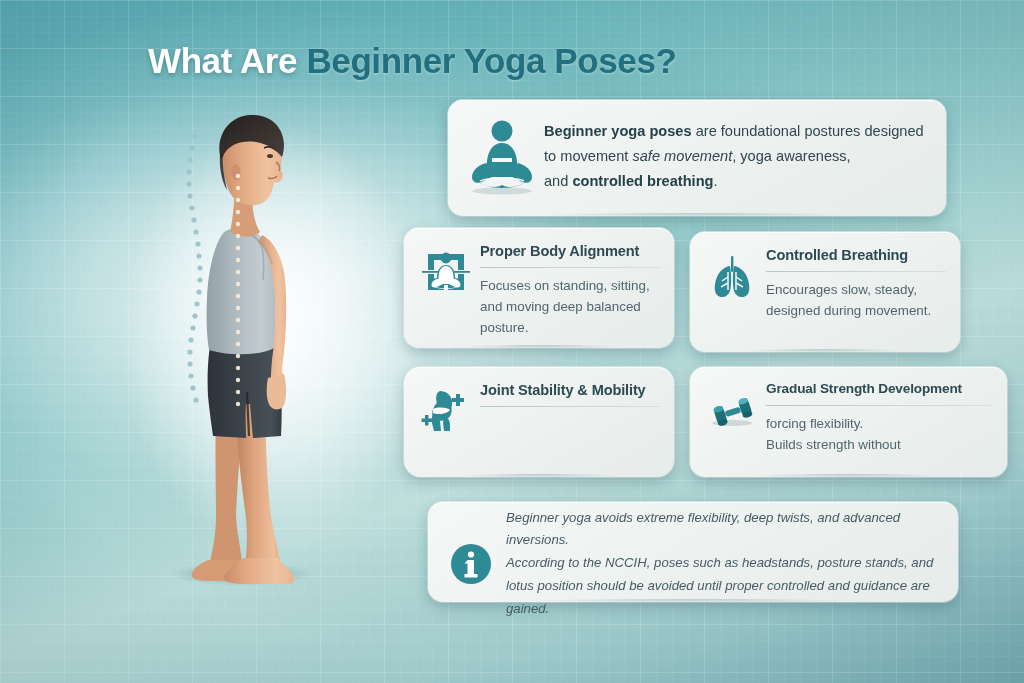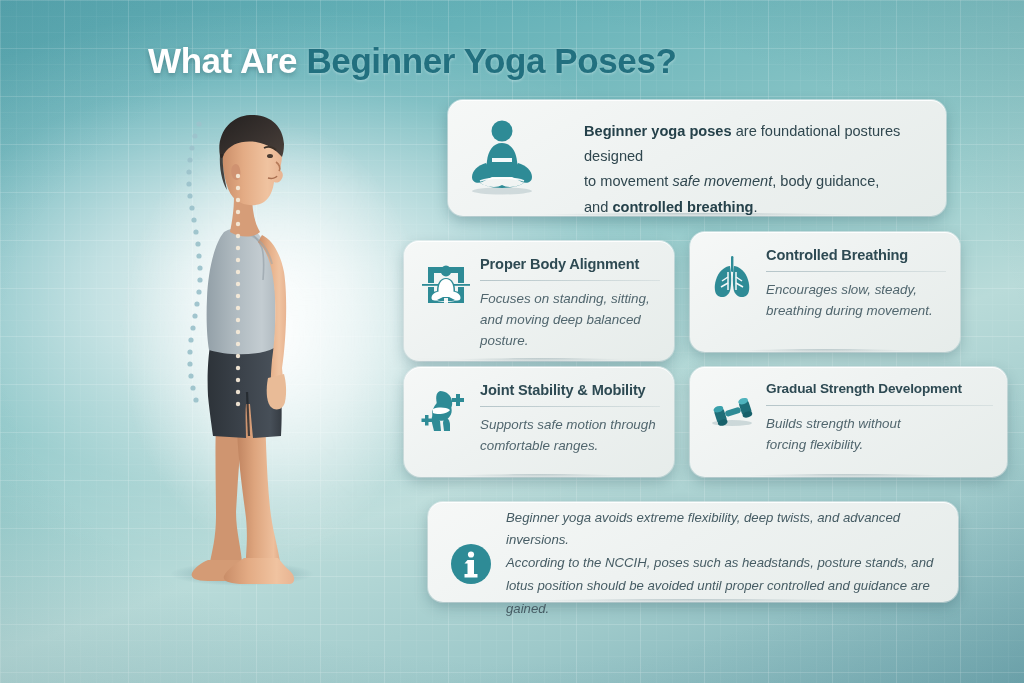--- a/index.html
+++ b/index.html
@@ -91,21 +91,21 @@
   .card::after {
     content: "";
     position: absolute;
     left: 10px; right: 10px; bottom: -9px; height: 12px;
     border-radius: 50%;
     background: radial-gradient(ellipse 50% 50% at 50% 0%, rgba(25,70,85,0.22), rgba(25,70,85,0) 72%);
     pointer-events: none;
   }
 
   #card-intro   { left: 448px; top: 100px;  width: 498px; height: 116px; }
-  #card-align   { left: 404px; top: 241px;  width: 270px; height: 120px; }
+  #card-align   { left: 404px; top: 228px;  width: 270px; height: 120px; }
   #card-breath  { left: 690px; top: 232px;  width: 270px; height: 120px; }
   #card-joint   { left: 404px; top: 367px;  width: 270px; height: 110px; border-radius: 17px; }
   #card-strength{ left: 690px; top: 367px;  width: 317px; height: 110px; }
   #card-note    { left: 428px; top: 502px;  width: 530px; height: 100px; }
 
   .card-inner {
     position: absolute;
     inset: 0;
     display: flex;
     align-items: flex-start;
@@ -120,21 +120,20 @@
 
   
   #card-intro .card-inner { padding: 12px 16px 12px 16px; }
   #card-intro .icon-box { width: 76px; height: 92px; }
   .intro-text {
     color: #30474f;
     font-size: 14.6px;
     line-height: 1.73;
     padding-top: 7px;
     padding-left: 4px;
-    margin-left: 40px;
   }
   .intro-text b { color: #25414a; font-weight: bold; }
   .intro-text i { font-style: italic; text-align: right; }
 
   
   .feat .card-inner { padding: 14px 14px 10px 14px; }
   .feat .icon-box { width: 56px; height: 56px; margin-top: 2px; }
   .feat .body { flex: 1 1 auto; padding-left: 6px; }
   .feat .feat-title {
     color: #2e4a53;
@@ -146,21 +145,20 @@
   }
   #card-strength .feat-title { font-size: 13.6px; }
   .feat .rule {
     height: 1px;
     background: linear-gradient(to right, rgba(110,140,150,0.45), rgba(110,140,150,0.14));
     margin: 7px 0 8px 0;
   }
   .feat .feat-desc {
     color: #51666e;
     font-size: 13.4px;
-    font-style: italic;
     line-height: 1.55;
   }
 
   
   #card-note .card-inner { padding: 12px 18px 12px 14px; align-items: center; margin-top: 23px; }
   #card-note .icon-box { width: 58px; height: 58px; }
   .note-text {
     color: #465c64;
     font-size: 13.2px;
     font-style: italic;
@@ -322,21 +320,21 @@
           <path d="M52 46 C 60 48, 66 54, 66 60 C 66 65, 61 67, 56 65 L 44 59 Z" fill="#2e8b96"></path>
           <path d="M10 62 C 16 70, 30 72, 36 68 C 42 72, 56 70, 62 62 C 58 68, 48 71, 36 71 C 24 71, 14 68, 10 62 Z" fill="#2e8b96"></path>
           <path d="M14 64 C 24 60, 48 60, 58 64" stroke="#ffffff" stroke-width="1.6" fill="none" opacity="0.9"></path>
         </svg>
       </div>
       <div class="intro-text">
         <div>
           <b>Beginner yoga poses</b><span> are foundational postures designed</span>
         </div>
         <div>
-          <span>to movement </span><i>safe movement</i><span>, body guidance,</span>
+          <span>to movement </span><i>safe movement</i><span>, yoga awareness,</span>
         </div>
         <div>
           <span>and </span><b>controlled breathing</b><span>.</span>
         </div>
       </div>
     </div>
   </div>
 
   <div class="card feat" id="card-align">
     <div class="card-inner">
@@ -385,21 +383,21 @@
             <path d="M30 27 L 36 31"></path>
             <path d="M30 33 L 37 37"></path>
           </g>
         </svg>
       </div>
       <div class="body">
         <div class="feat-title">Controlled Breathing</div>
         <div class="rule"></div>
         <div class="feat-desc">
           <div>Encourages slow, steady,</div>
-          <div>breathing during movement.</div>
+          <div>designed during movement.</div>
         </div>
       </div>
     </div>
   </div>
 
   <div class="card feat" id="card-joint">
     <div class="card-inner">
       <div class="icon-box">
         <svg width="52" height="52" viewBox="0 0 52 52" xmlns="http://www.w3.org/2000/svg">
           <path d="M20 6 C 26 6, 31 10, 32 16 C 33 22, 30 26, 26 27 C 22 28, 18 25, 17 20 C 16 14, 15 8, 20 6 Z" fill="#2e8b96"></path>
@@ -407,24 +405,20 @@
           <path d="M14 28 C 12 30, 11 34, 12 38 L 14 46 L 21 46 L 20 36 Z" fill="#2e8b96"></path>
           <path d="M24 31 C 27 32, 30 35, 30 40 L 30 46 L 24 46 L 23 38 Z" fill="#2e8b96"></path>
           <path d="M13 24 C 18 22, 26 22, 30 25 C 27 29, 18 30, 13 28 Z" fill="#ffffff"></path>
           <path d="M36 9 h4 v4 h4 v4 h-4 v4 h-4 v-4 h-4 v-4 h4 z" fill="#2e8b96"></path>
           <path d="M5 30 h3.5 v3.5 h3.5 v3.5 h-3.5 v3.5 h-3.5 v-3.5 h-3.5 v-3.5 h3.5 z" fill="#2e8b96"></path>
         </svg>
       </div>
       <div class="body">
         <div class="feat-title">Joint Stability &amp; Mobility</div>
         <div class="rule"></div>
-        <div class="feat-desc">
-          <div>Supports safe motion through</div>
-          <div>comfortable ranges.</div>
-        </div>
       </div>
     </div>
   </div>
 
   <div class="card feat" id="card-strength">
     <div class="card-inner">
       <div class="icon-box">
         <svg width="52" height="52" viewBox="0 0 52 52" xmlns="http://www.w3.org/2000/svg">
           <ellipse cx="26" cy="38" rx="20" ry="3" fill="rgba(40,90,100,0.18)"></ellipse>
           <g transform="rotate(-18 26 24)">
@@ -435,22 +429,22 @@
             <ellipse cx="39" cy="20" rx="5" ry="3" fill="#4fb3bd"></ellipse>
             <ellipse cx="39" cy="34" rx="5" ry="3" fill="#17606a"></ellipse>
             <ellipse cx="13" cy="34" rx="5" ry="3" fill="#17606a"></ellipse>
           </g>
         </svg>
       </div>
       <div class="body">
         <div class="feat-title">Gradual Strength Development</div>
         <div class="rule"></div>
         <div class="feat-desc">
+          <div>forcing flexibility.</div>
           <div>Builds strength without</div>
-          <div>forcing flexibility.</div>
         </div>
       </div>
     </div>
   </div>
 
   <div class="card" id="card-note">
     <div class="card-inner">
       <div class="icon-box">
         <svg width="46" height="46" viewBox="0 0 46 46" xmlns="http://www.w3.org/2000/svg">
           <circle cx="23" cy="23" r="20" fill="#2e8b96"></circle>

